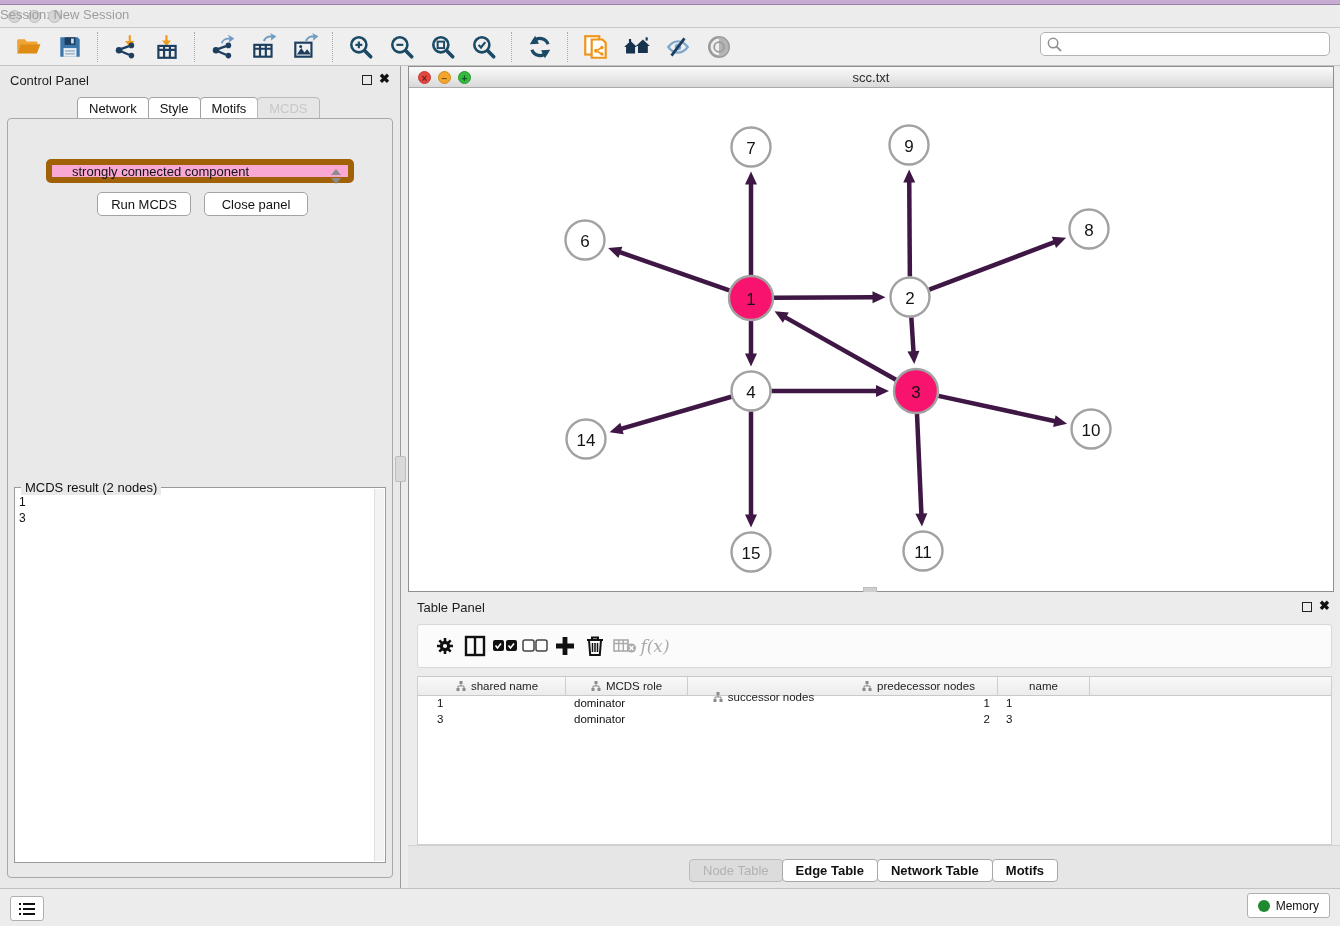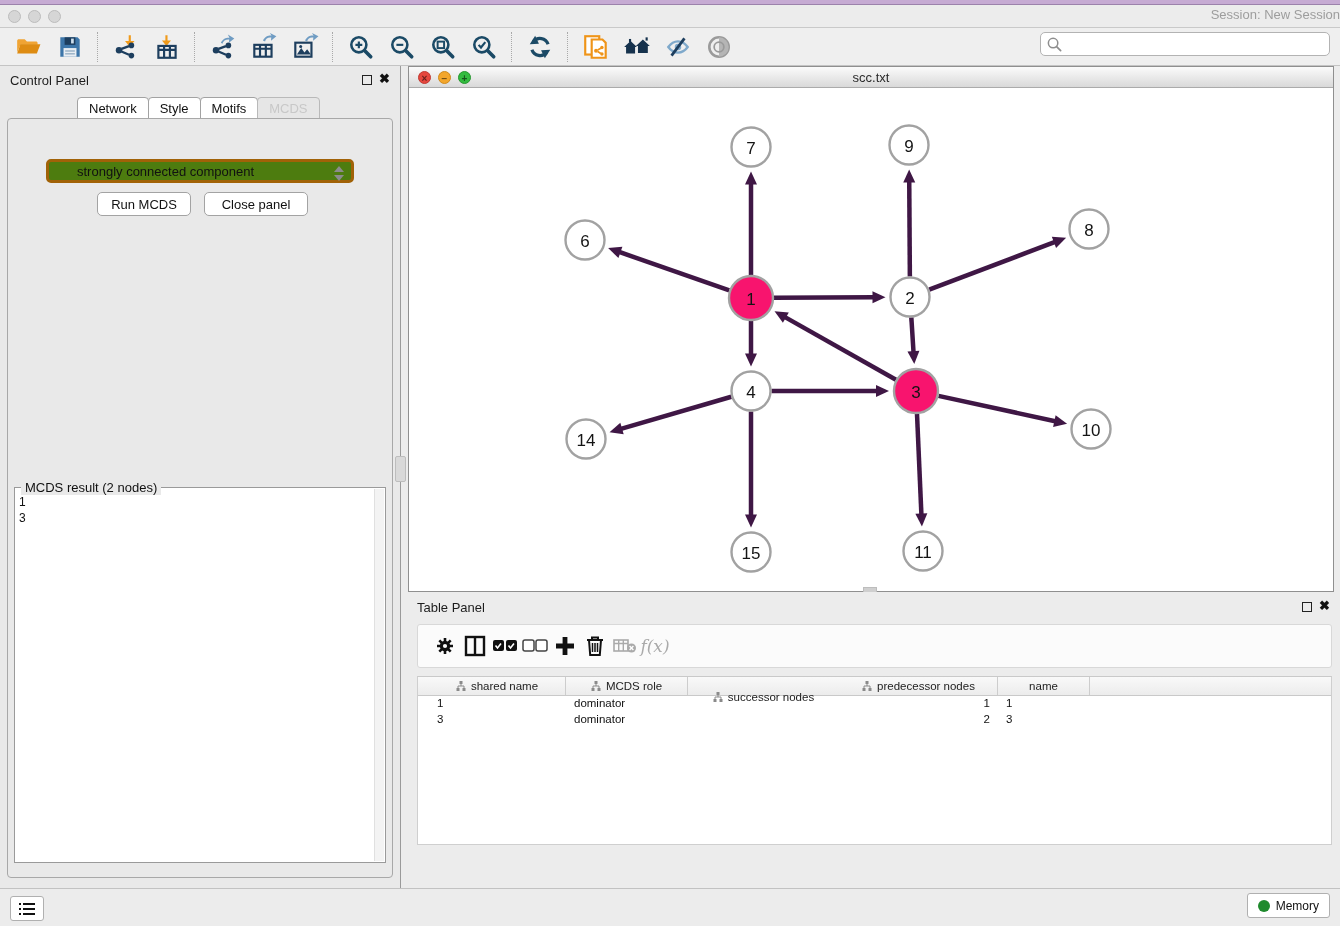--- a/index.html
+++ b/index.html
@@ -6,21 +6,21 @@
   html,body { width:1340px; height:926px; }
   body { font-family:"Liberation Sans", sans-serif; background:#ececec; position:relative; overflow:hidden; }
 
   
   .titlebar { position:absolute; left:0; top:0; width:1340px; height:28px;
     background:#ececec; border-bottom:1px solid #c9c9c9; }
   .titlebar .accent { position:absolute; left:0; top:0; width:100%; height:5px;
     background:#c6abd3; border-bottom:1px solid #9c82ab; }
   .traffic-gray { position:absolute; top:10px; width:13px; height:13px; border-radius:50%;
     background:#d6d6d6; border:1px solid #bcbcbc; }
-  .win-title { position:absolute; left:0; top:7px; width:100%; text-align:right;
+  .win-title { position:absolute; left:0; top:7px; width:100%; text-align:left;
     font-size:13px; color:#9d9d9d; }
 
   
   .toolbar { position:absolute; left:0; top:28px; width:1340px; height:38px;
     background:#efefef; border-bottom:1px solid #c4c4c4; display:flex; align-items:center; padding-left:8px; }
   .tbtn { width:31px; height:31px; display:flex; align-items:center; justify-content:center; margin:0 5px; }
   .tsep { height:30px; border-left:1px dotted #a9a9a9; margin:0 7px; }
   .searchbox { position:absolute; right:10px; top:4px; width:290px; height:24px; background:#fff;
     border:1px solid #b3b3b3; border-radius:5px; display:flex; align-items:center; padding-left:5px; }
   .searchbox input { border:none; outline:none; flex:1; font-size:12px; height:18px; background:transparent; }
@@ -32,23 +32,23 @@
   .cp-title { position:absolute; left:10px; top:7px; font-size:13px; color:#1d1d1d; }
   .float-ico { position:absolute; top:9px; width:10px; height:10px; border:1.5px solid #222; }
   .close-ico { position:absolute; top:6px; font-size:13px; font-weight:bold; color:#111; line-height:14px; }
   .cp-tabs { position:absolute; left:78px; top:31px; display:flex; }
   .cp-tab { font-size:13px; color:#111; background:#fff; border:1px solid #a2a2a2; padding:3px 11px;
     margin-left:-1px; border-radius:4px 4px 0 0; }
   .cp-tab.active { background:#e6e6e6; color:#c8c8c8; border-color:#b9b9b9; }
   .cp-body { position:absolute; left:7px; top:52px; width:386px; height:760px;
     background:#e9e9e9; border:1px solid #a8a8a8; border-radius:4px; }
   .opt-label { position:absolute; left:0; top:19px; width:100%; text-align:center; font-size:13px; color:#111; }
-  .criterion { position:absolute; left:38px; top:40px; width:308px; height:24px; background:#4d7c0f;
-    border:3px solid #a16207; border-radius:5px; font-size:13px; color:#111;
-    display:flex; align-items:center; padding-left:28px; }
+  .criterion { position:absolute; left:38px; top:40px; width:308px; height:24px; background:#f9a8d4;
+    border:6px solid #a16207; border-radius:5px; font-size:13px; color:#111;
+    display:flex; align-items:center; padding-left:20px; }
   .stepper { position:absolute; right:6px; top:3px; width:12px; height:17px; }
   .stepper .up { position:absolute; top:1px; left:1px; width:0; height:0;
     border-left:5px solid transparent; border-right:5px solid transparent; border-bottom:6px solid #8c8c8c; }
   .stepper .dn { position:absolute; bottom:1px; left:1px; width:0; height:0;
     border-left:5px solid transparent; border-right:5px solid transparent; border-top:6px solid #8c8c8c; }
   .cp-btn { position:absolute; top:73px; height:24px; background:#fff; border:1px solid #a3a3a3;
     border-radius:5px; font-size:13px; color:#111; display:flex; align-items:center; justify-content:center; }
   .result-box { position:absolute; left:6px; top:368px; width:372px; height:376px;
     border:1px solid #9a9a9a; background:#fff; }
   .result-legend { position:absolute; left:6px; top:-8px; background:#e9e9e9; padding:0 4px;
@@ -490,20 +490,28 @@
     </div>
     <div class="trow">
       <div class="td c0">3</div>
       <div class="td c1">dominator</div>
       <div class="td c2">3</div>
       <div class="td c3">2</div>
       <div class="td c4">3</div>
     </div>
   </div>
 
+  <div class="tp-strip">
+    <div class="tp-tabs">
+      <span class="tp-tab active">Node Table</span>
+      <span class="tp-tab">Edge Table</span>
+      <span class="tp-tab">Network Table</span>
+      <span class="tp-tab">Motifs</span>
+    </div>
+  </div>
 </div>
 
 <div class="statusbar">
   <div class="sb-left">
     <svg width="18" height="14" viewBox="0 0 18 14">
       <rect x="1" y="1" width="2" height="2" fill="#111"></rect>
         <rect x="5" y="1" width="12" height="2" fill="#111"></rect>
       <rect x="1" y="6" width="2" height="2" fill="#111"></rect>
         <rect x="5" y="6" width="12" height="2" fill="#111"></rect>
       <rect x="1" y="11" width="2" height="2" fill="#111"></rect>

